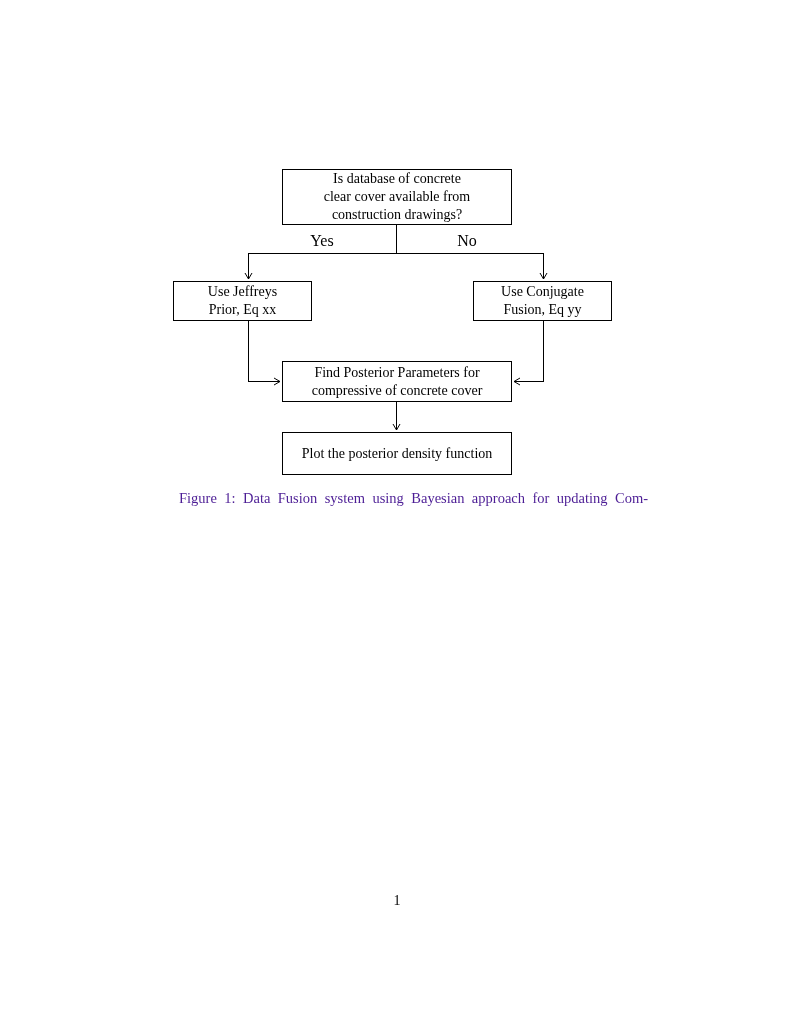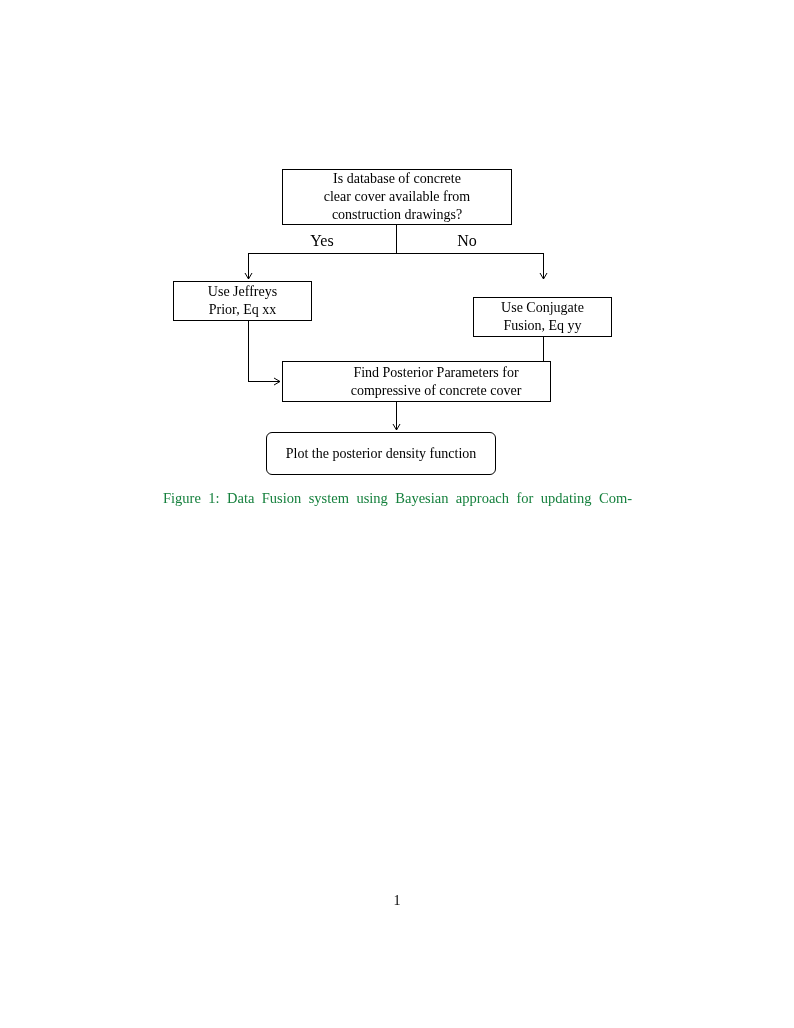--- a/index.html
+++ b/index.html
@@ -17,32 +17,32 @@
     border:1px solid #000;
     background:#fff;
     display:flex; flex-direction:column;
     align-items:center; justify-content:center;
     text-align:center;
     font-size:14px; line-height:18px;
     white-space:nowrap;
   }
   .box-top    { left:282px; top:169px; width:228px; height:54px; }
   .box-left   { left:173px; top:281px; width:137px; height:38px; }
-  .box-right  { left:473px; top:281px; width:137px; height:38px;margin-top:16px; }
-  .box-mid    { left:282px; top:361px; width:228px; height:39px;padding-left:39px; }
-  .box-bottom { left:266px; top:432px; width:228px; height:41px;border-radius:6px; }
+  .box-right  { left:473px; top:281px; width:137px; height:38px; }
+  .box-mid    { left:282px; top:361px; width:228px; height:39px; }
+  .box-bottom { left:282px; top:432px; width:228px; height:41px; }
   .branch-label {
     position:absolute; top:233px; width:60px;
     text-align:center; font-size:16px; line-height:16px;
   }
   .label-yes { left:292px; }
   .label-no  { left:437px; }
   .caption {
-    position:absolute; left:163px; top:490px; width:469px;
-    font-size:14.5px; line-height:17.5px; color:#15803d;
+    position:absolute; left:179px; top:490px; width:469px;
+    font-size:14.5px; line-height:17.5px; color:#4c1d95;
   }
   .cap-line { width:100%; }
   .cap-line.just { text-align:justify; text-align-last:justify; }
   .mathit { font-style:italic; }
   sub.mathit { font-size:10.5px; line-height:0; }
   .page-number {
     position:absolute; left:0; top:893px; width:794px;
     text-align:center; font-size:14px;
   }
 </style>

